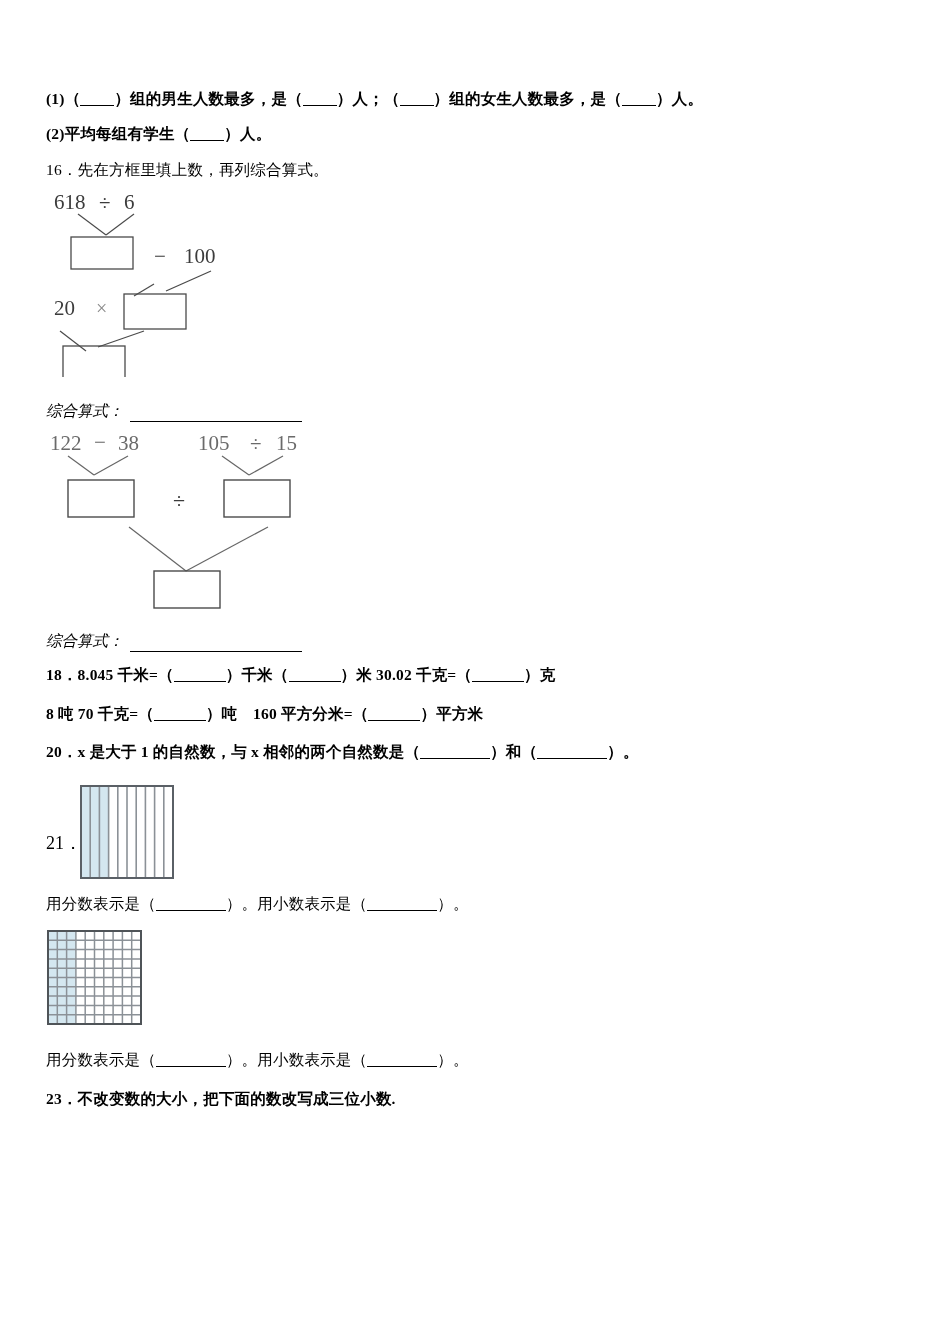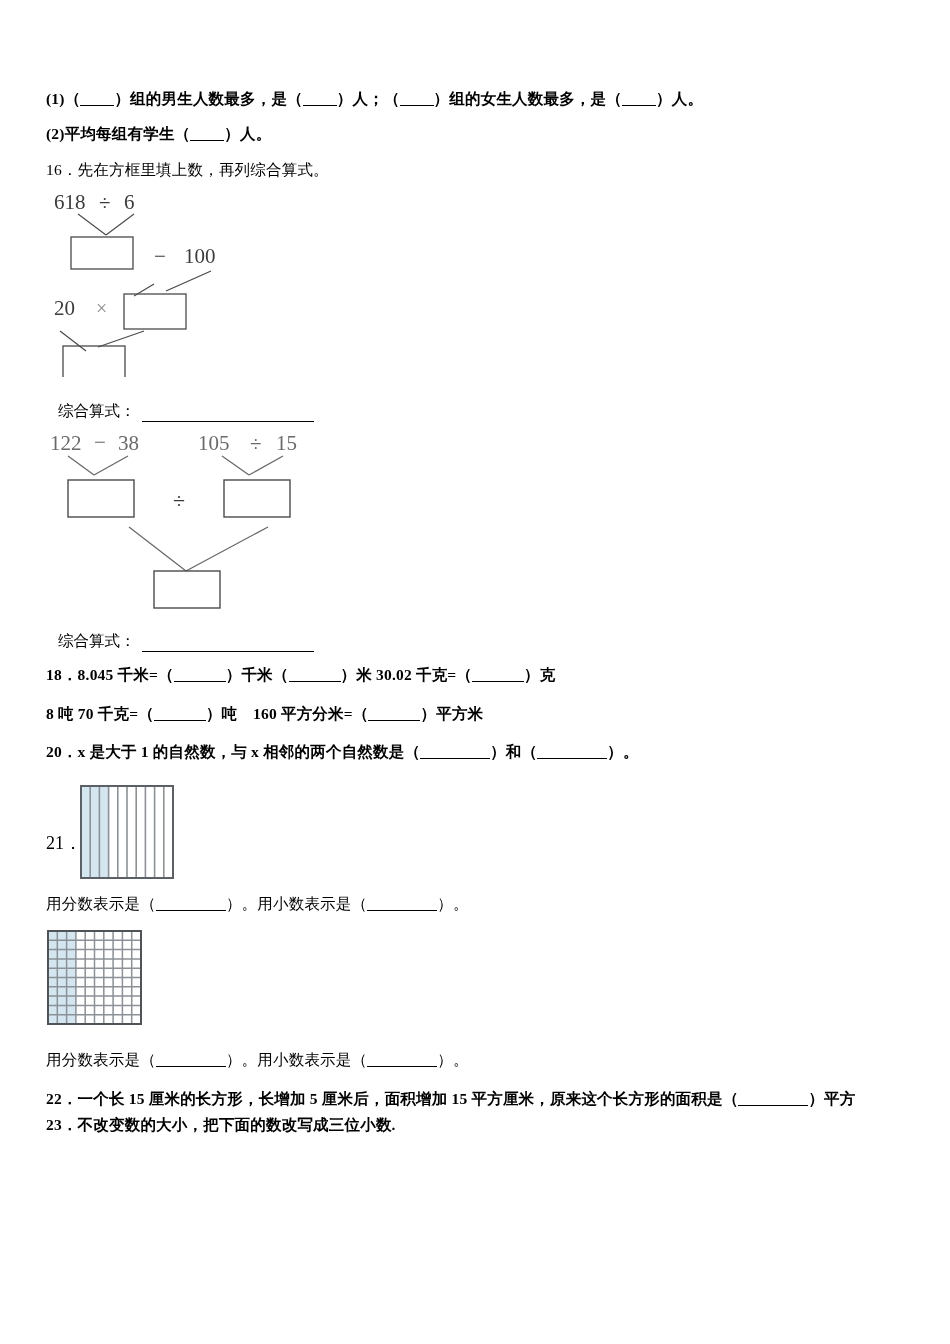--- a/index.html
+++ b/index.html
@@ -43,23 +43,24 @@
   .blank-l  { display:inline-block; border-bottom:1.3px solid #000; width:70px; vertical-align:-2px; }
   .blank-xl { display:inline-block; border-bottom:1.3px solid #000; width:250px; vertical-align:-2px; }
 
   
   .diagram-wrap { position: relative; margin: 6px 0 0 0; }
   .diagram-svg  { display:block; }
 
   
   .formula-line {
     font-size: 15.5px;
-    margin: 4px 0 4px 12px;
+    margin: 4px 0 4px 0;
     display: flex;
     align-items: flex-end;
+    font-style: italic;
   }
   .formula-label { white-space: nowrap; }
   .formula-rule {
     display:inline-block;
     border-bottom: 1.6px solid #000;
     width: 172px;
     margin-left: 6px;
     height: 13px;
   }
 
@@ -232,18 +233,17 @@
           <line x1="2" y1="85.7" x2="95" y2="85.7"></line>
         </g>
         <rect x="2" y="2" width="93" height="93" fill="none" stroke="#4f5458" stroke-width="2"></rect>
       </svg>
     </div>
 
     <div class="spacer-20"></div>
 
     <p class="qline" style="margin-bottom:16px;"><span>用分数表示是（</span><span class="blank-l"></span><span>）。用小数表示是（</span><span class="blank-l"></span><span>）。</span></p>
 
-    <p class="qline bold" style="margin-bottom:4px;"><span>22．</span><span>一个长 15 厘米的长方形，长增加 5 厘米后，面积增加 15 平方厘米，原来这个长方形的面积是（</span><span class="blank-l"></span><span>）平方</span></p>
 
     <p class="qline bold"><span>23．</span><span>不改变数的大小，把下面的数改写成三位小数.</span></p>
 
   </div>
 </div>
 
 </body></html>

